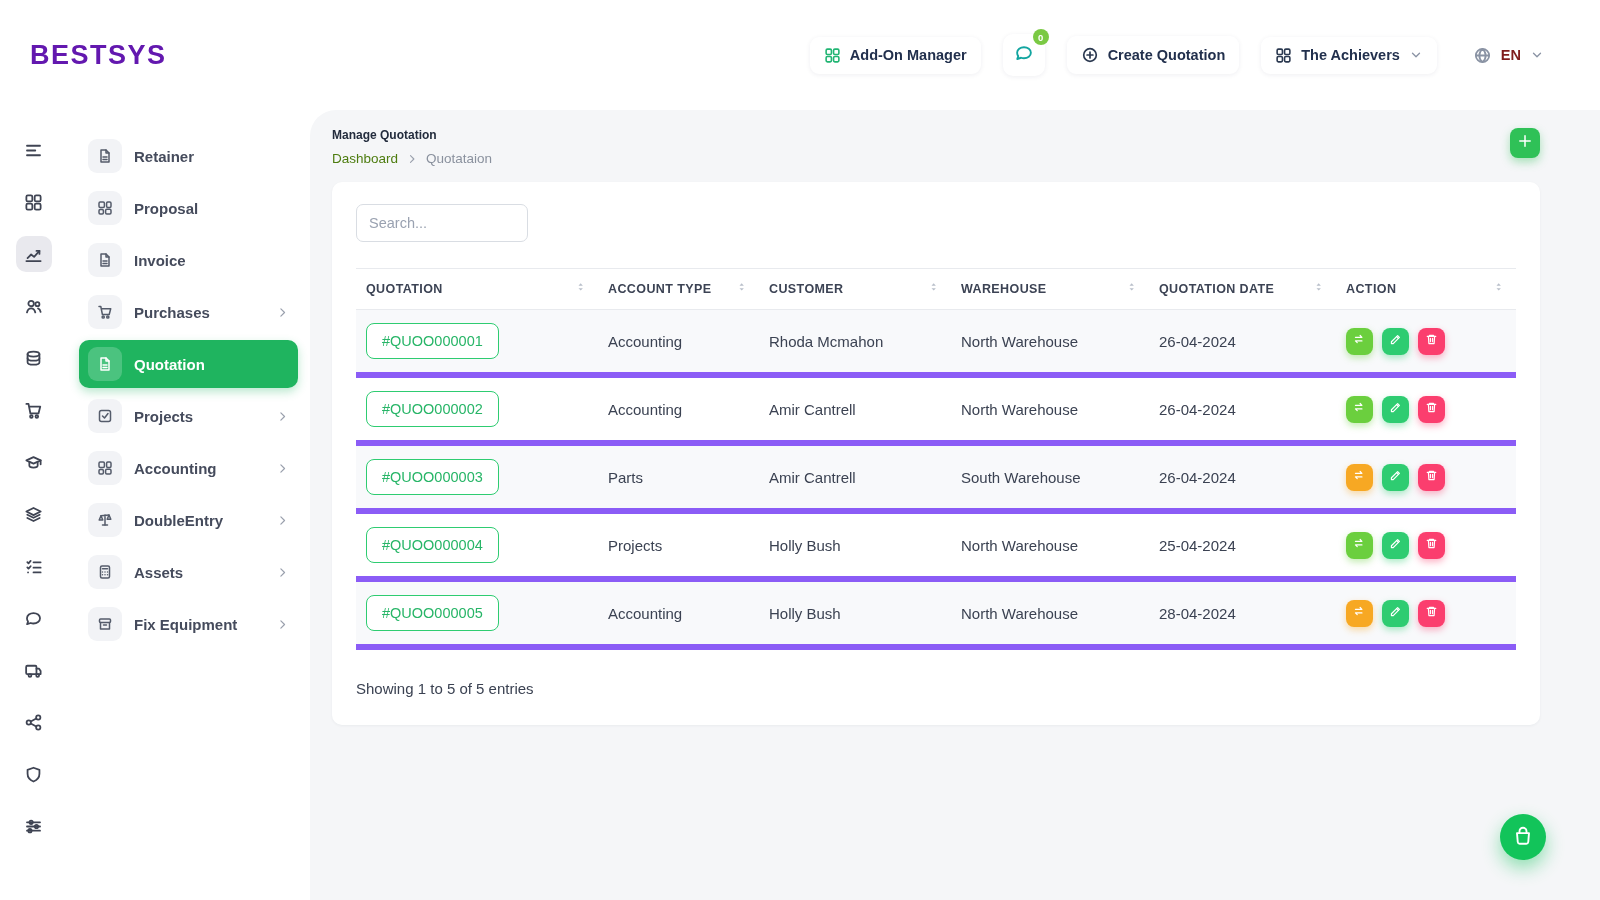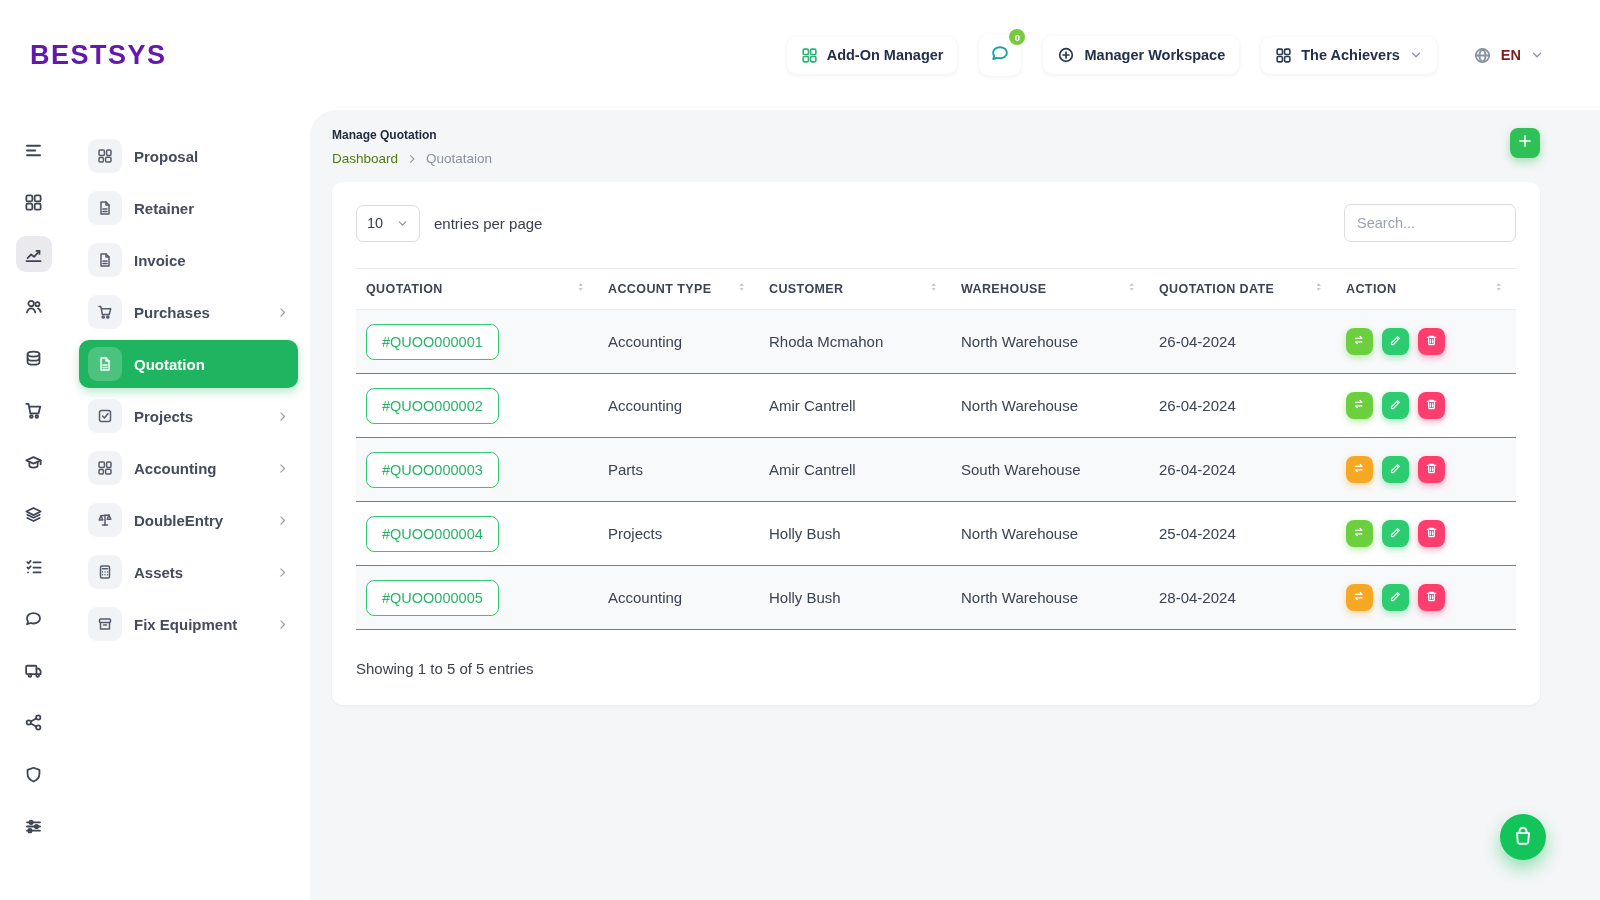--- a/index.html
+++ b/index.html
@@ -73,21 +73,21 @@
                   padding:0 12px; font-size:14.5px; color:#353c4b; outline:none;
                   font-family:"Liberation Sans", sans-serif; }
   .search-input::placeholder { color:#9aa2b1; }
 
   
   table { width:100%; border-collapse:collapse; table-layout:fixed; margin-top:26px; }
   thead th { padding:12px 10px; border-top:1px solid #e8eaee; border-bottom:1px solid #e8eaee; }
   .th-inner { display:flex; align-items:center; justify-content:space-between;
               font-size:12.5px; font-weight:700; letter-spacing:.4px; color:#3c4354;
               text-transform:uppercase; cursor:pointer; }
-  tbody td { padding:13px 10px; font-size:15px; color:#3b4252; border-bottom:1px solid #8b5cf6;
+  tbody td { padding:13px 10px; font-size:15px; color:#3b4252; border-bottom:6px solid #8b5cf6;
              vertical-align:middle; height:64px; }
   tr.striped td { background:#f8f9fb; }
   .q-pill { display:inline-block; border:1px solid #2ecc71; color:#27b567; background:#fff;
             padding:9px 15px; border-radius:8px; font-size:14.5px; cursor:pointer; }
   .actions { display:flex; gap:9px; }
   .abtn { width:27px; height:27px; border-radius:8px; display:flex; align-items:center;
           justify-content:center; color:#fff; cursor:pointer; border:none; }
   .abtn.conv-green { background:#6bcf3e; box-shadow:0 3px 7px rgba(107,207,62,.4); }
   .abtn.conv-orange { background:#f7a823; box-shadow:0 3px 7px rgba(247,168,35,.4); }
   .abtn.edit { background:#2ecc71; box-shadow:0 3px 7px rgba(46,204,113,.4); }
@@ -124,21 +124,21 @@
             </svg></span>
         <span class="chat-badge">0</span>
       </div>
       <div class="hbtn">
         <span class="icon-d">
             <svg viewBox="0 0 16 16" width="18" height="18" fill="none" stroke="currentColor" stroke-width="1.5" stroke-linecap="round" stroke-linejoin="round">
               <circle cx="8" cy="8" r="5.6"></circle>
               <path d="M8 5.4v5.2M5.4 8h5.2"></path>
             </svg>
           </span>
-        <span>Manager Workspace</span>
+        <span>Create Quotation</span>
       </div>
       <div class="hbtn">
         <span class="icon-d">
             <svg viewBox="0 0 16 16" width="17" height="17" fill="none" stroke="currentColor" stroke-width="1.5" stroke-linecap="round" stroke-linejoin="round">
               <rect x="2" y="2" width="5" height="5" rx="1.2"></rect>
               <rect x="9" y="2" width="5" height="5" rx="1.2"></rect>
               <rect x="2" y="9" width="5" height="5" rx="1.2"></rect>
               <rect x="9" y="9" width="5" height="5" rx="1.2"></rect>
             </svg>
           </span>
@@ -266,37 +266,37 @@
           <circle cx="10.5" cy="8" r="1.4"></circle>
           <circle cx="5" cy="11.5" r="1.4"></circle>
         </svg>
       </div>
     </div>
 
   <div class="sidebar" id="sidebar">
       <div class="side-item">
         <span class="ibox">
           <svg viewBox="0 0 16 16" width="16" height="16" fill="none" stroke="currentColor" stroke-width="1.5" stroke-linecap="round" stroke-linejoin="round">
+            <path d="M4 2h5l3 3v9H4z"></path>
+            <path d="M9 2v3h3"></path>
+            <path d="M6 9h4M6 11.5h4"></path>
+          </svg>
+        </span>
+        <span class="lbl">Retainer</span>
+      </div>
+      <div class="side-item">
+        <span class="ibox">
+          <svg viewBox="0 0 16 16" width="16" height="16" fill="none" stroke="currentColor" stroke-width="1.5" stroke-linecap="round" stroke-linejoin="round">
             <rect x="2" y="2" width="5.4" height="5.4" rx="1.2"></rect>
             <rect x="9.6" y="2" width="4.4" height="5.4" rx="1.2"></rect>
             <rect x="2" y="9.6" width="4.4" height="4.4" rx="1.2"></rect>
             <rect x="8.6" y="9.2" width="5.4" height="4.8" rx="1.2"></rect>
           </svg>
         </span>
         <span class="lbl">Proposal</span>
-      </div>
-      <div class="side-item">
-        <span class="ibox">
-          <svg viewBox="0 0 16 16" width="16" height="16" fill="none" stroke="currentColor" stroke-width="1.5" stroke-linecap="round" stroke-linejoin="round">
-            <path d="M4 2h5l3 3v9H4z"></path>
-            <path d="M9 2v3h3"></path>
-            <path d="M6 9h4M6 11.5h4"></path>
-          </svg>
-        </span>
-        <span class="lbl">Retainer</span>
       </div>
       <div class="side-item">
         <span class="ibox">
           <svg viewBox="0 0 16 16" width="16" height="16" fill="none" stroke="currentColor" stroke-width="1.5" stroke-linecap="round" stroke-linejoin="round">
             <path d="M4 2h5l3 3v9H4z"></path>
             <path d="M9 2v3h3"></path>
             <path d="M6 9h4M6 11.5h4"></path>
           </svg>
         </span>
         <span class="lbl">Invoice</span>
@@ -420,31 +420,20 @@
       </div>
       <div class="add-btn">
         <span><svg viewBox="0 0 16 16" width="16" height="16" fill="none" stroke="currentColor" stroke-width="1.5" stroke-linecap="round" stroke-linejoin="round">
               <path d="M8 2.8v10.4M2.8 8h10.4"></path>
             </svg></span>
       </div>
     </div>
 
     <div class="card">
       <div class="controls">
-        <div class="controls-left">
-          <div class="select-box">
-            <span>10</span>
-            <span class="chev">
-                <svg viewBox="0 0 16 16" width="13" height="13" fill="none" stroke="currentColor" stroke-width="1.5" stroke-linecap="round" stroke-linejoin="round">
-                  <path d="M4 6l4 4 4-4"></path>
-                </svg>
-              </span>
-          </div>
-          <span class="entries-label">entries per page</span>
-        </div>
         <input class="search-input" type="text" placeholder="Search..." style="">
       </div>
 
       <table>
         <colgroup>
           <col style="width:242px">
             <col style="width:161px">
             <col style="width:192px">
           <col style="width:198px">
             <col style="width:187px">

